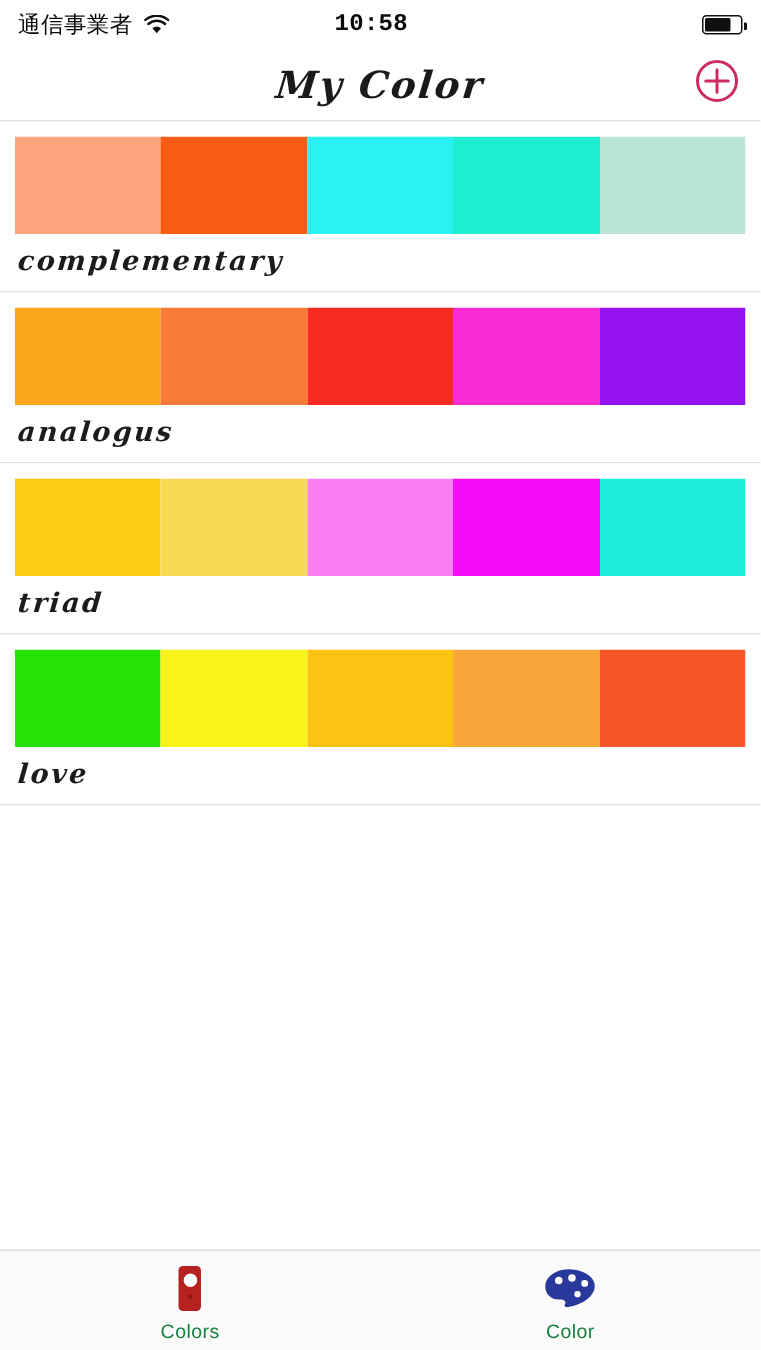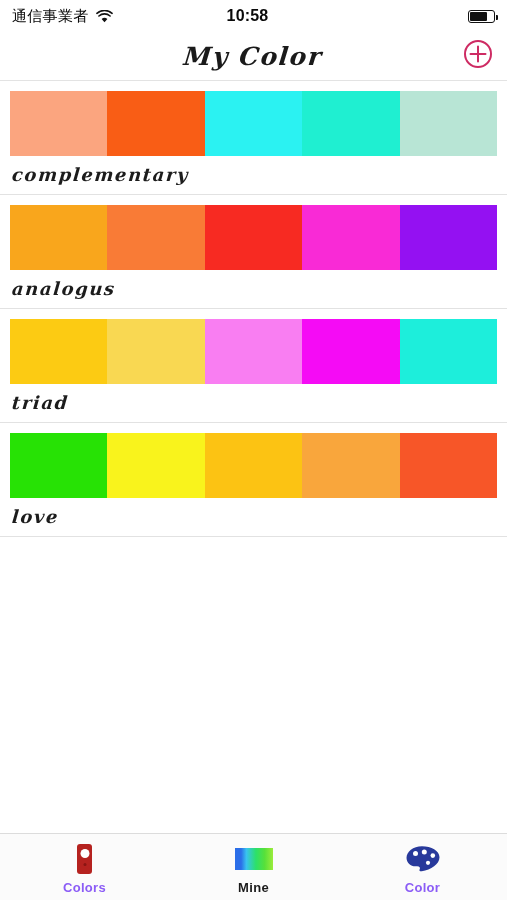--- a/index.html
+++ b/index.html
@@ -40,20 +40,21 @@
   .wifi-icon { display: block; }
   .sb-time {
     position: absolute;
     left: 0; right: 12px;
     text-align: center;
     font-size: 16px;
     font-weight: bold;
     color: #0a0a0a;
     letter-spacing: 0.2px;
     pointer-events: none;
+    font-family: Liberation Mono, monospace;
   }
   .sb-right {
     margin-left: auto;
     display: flex;
     align-items: center;
   }
   .battery {
     width: 27px;
     height: 13px;
     border: 1.5px solid #111;
@@ -167,23 +168,22 @@
     padding-top: 4px;
   }
   .tab-icon {
     height: 30px;
     display: flex;
     align-items: center;
     justify-content: center;
   }
   .tab-label {
     font-size: 13px;
-    color: #8b5cf6;
+    color: #15803d;
     letter-spacing: 0.3px;
-    font-weight: bold;
   }
   .tab.active .tab-label {
     color: #1b1b1b;
     font-weight: bold;
   }
 
   
   .icon-tube {
     width: 15px;
     height: 30px;
@@ -309,26 +309,20 @@
 
 <div class="tabbar">
 
   <div class="tab">
     <div class="tab-icon">
       <div class="icon-tube"></div>
     </div>
     <span class="tab-label">Colors</span>
   </div>
 
-  <div class="tab active">
-    <div class="tab-icon">
-      <div class="icon-gradient"></div>
-    </div>
-    <span class="tab-label">Mine</span>
-  </div>
 
   <div class="tab">
     <div class="tab-icon">
       <svg width="36" height="27" viewBox="0 0 36 27">
         <path d="M17 1.2 C8 1.2 1.5 6.5 1.5 12.8 C1.5 18.2 6.4 21.8 11.2 21.3 C14.6 20.9 15.6 23 14.6 24.6 C13.9 25.8 15 26.6 16.8 26.3 C26 25 34.5 19.2 34.5 12.3 C34.5 5.8 26.2 1.2 17 1.2 Z" fill="#28399B"></path>
         <circle cx="10.5" cy="8.6" r="2.5" fill="#ffffff"></circle>
         <circle cx="19.3" cy="7.0" r="2.5" fill="#ffffff"></circle>
         <circle cx="27.8" cy="10.6" r="2.3" fill="#ffffff"></circle>
         <circle cx="23.0" cy="17.8" r="2.1" fill="#ffffff"></circle>
       </svg>

